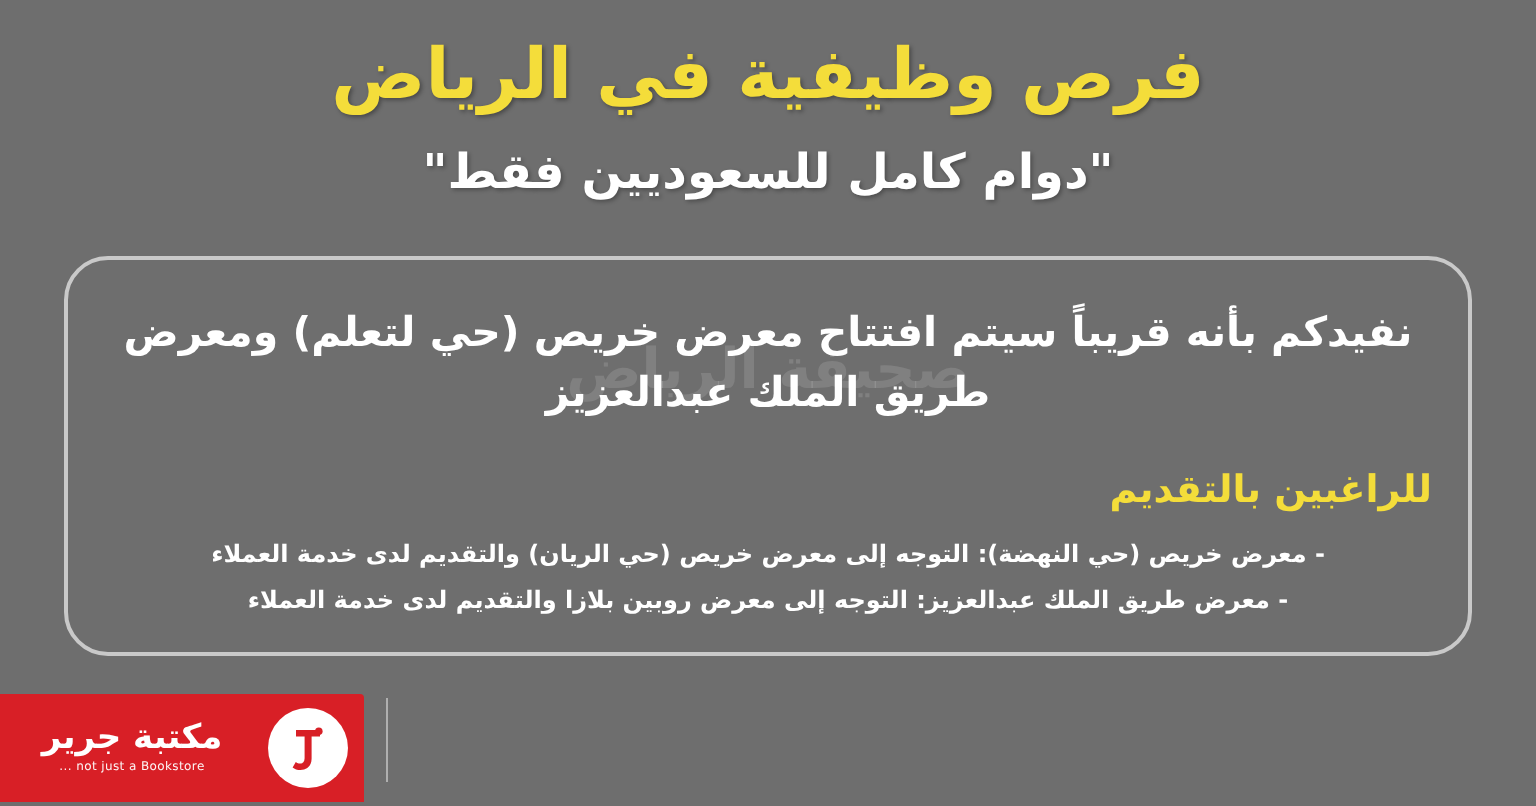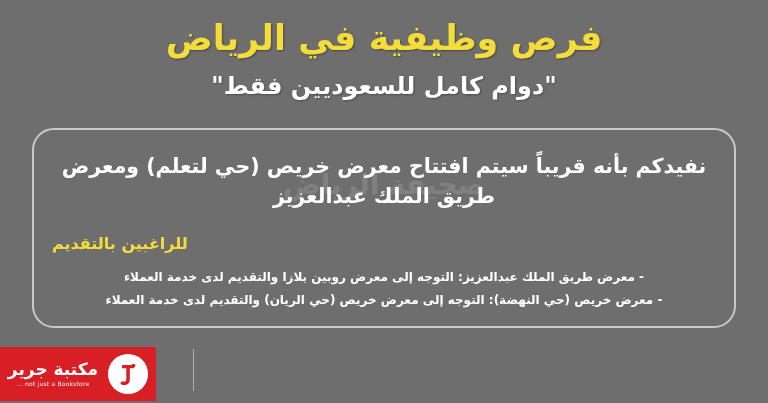--- a/index.html
+++ b/index.html
@@ -71,23 +71,23 @@
     font-size: 20.5px;
     font-weight: bold;
     line-height: 1.45;
     direction: rtl;
   }
   .panel-line-2 {
     position: absolute;
     top: 104px;
     left: 18px;
     right: 18px;
-    text-align: left;
+    text-align: right;
     color: #f4dd3a;
-    font-size: 16px;
+    font-size: 19px;
     font-weight: bold;
     direction: rtl;
   }
   .bullets {
     position: absolute;
     top: 136px;
     left: 14px;
     right: 14px;
     direction: rtl;
   }
@@ -142,21 +142,21 @@
     width: 1px;
     height: 42px;
     background: rgba(255,255,255,0.45);
   }
 
   
   .logo {
     position: absolute;
     left: 0;
     bottom: 2px;
-    width: 156px;
+    width: 182px;
     height: 54px;
     background: #d81f26;
     display: flex;
     align-items: center;
     justify-content: flex-start;
     direction: rtl;
     border-top-right-radius: 2px;
   }
   .logo-mark {
     width: 40px;
@@ -210,22 +210,22 @@
   <div class="subheadline">"دوام كامل للسعوديين فقط"</div>
 
   <div class="watermark">صحيفة الرياض</div>
 
   <div class="panel">
     <div class="panel-line-1">نفيدكم بأنه قريباً سيتم افتتاح معرض خريص (حي لتعلم) ومعرض طريق الملك عبدالعزيز</div>
 
     <div class="panel-line-2">للراغبين بالتقديم</div>
 
     <div class="bullets">
+      <div class="bullet">- معرض خريص (حي النهضة): التوجه إلى معرض خريص (حي الريان) والتقديم لدى خدمة العملاء</div>
       <div class="bullet">- معرض طريق الملك عبدالعزيز: التوجه إلى معرض روبين بلازا والتقديم لدى خدمة العملاء</div>
-      <div class="bullet">- معرض خريص (حي النهضة): التوجه إلى معرض خريص (حي الريان) والتقديم لدى خدمة العملاء</div>
     </div>
   </div>
 
   <div class="footer">
 
     <div class="footer-divider"></div>
 
     <div class="logo">
       <div class="logo-mark">
         <svg width="34" height="34" viewBox="0 0 34 34" aria-hidden="true">

